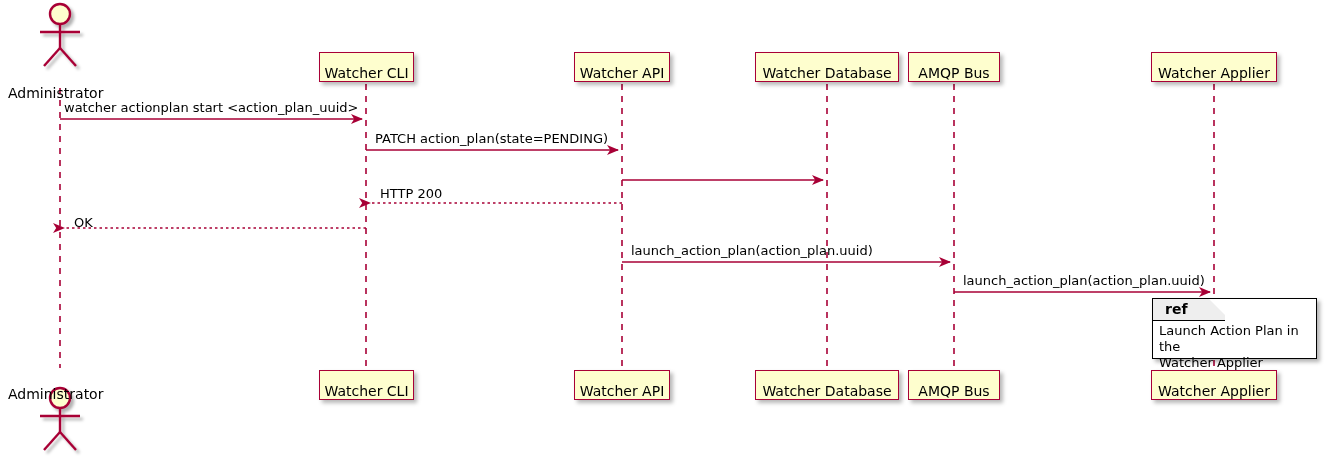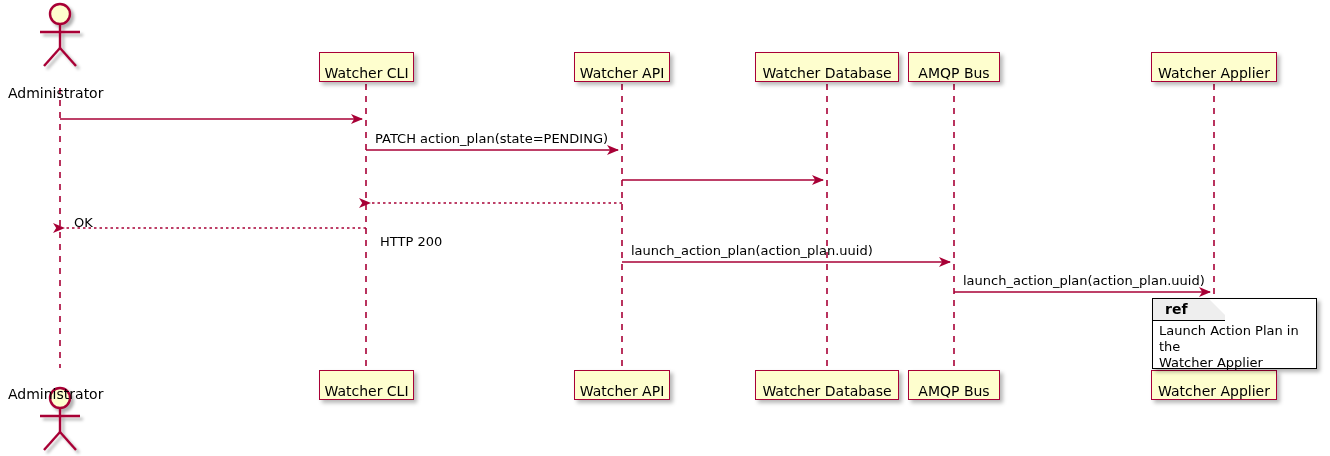--- a/index.html
+++ b/index.html
@@ -183,33 +183,34 @@
   </div>
 
   <div class="pbox" style="left:1151px; top:370px; width:126px; height:30px;">
     <span>Watcher Applier</span>
   </div>
 
   <div class="actor-label" style="left:8px; top:69px;">Administrator</div>
 
   <div class="actor-label" style="left:8px; top:370px;">Administrator</div>
 
+  <div class="msg-label" style="left:64px; top:100px;">watcher actionplan start &lt;action_plan_uuid&gt;</div>
 
   <div class="msg-label" style="left:375px; top:131px;">PATCH action_plan(state=PENDING)</div>
 
 
-  <div class="msg-label" style="left:380px; top:186px;margin-top:48px;">HTTP 200</div>
+  <div class="msg-label" style="left:380px; top:186px;">HTTP 200</div>
 
   <div class="msg-label" style="left:74px; top:215px;">OK</div>
 
   <div class="msg-label" style="left:631px; top:243px;">launch_action_plan(action_plan.uuid)</div>
 
   <div class="msg-label" style="left:963px; top:273px;">launch_action_plan(action_plan.uuid)</div>
 
-  <div class="refbox" style="left:1152px; top:298px; width:165px; height:71px;">
+  <div class="refbox" style="left:1152px; top:298px; width:165px; height:61px;">
     <div class="ref-tab"></div>
     <div class="ref-tab-text">ref</div>
     <div class="ref-body">
       <div>Launch Action Plan in the</div>
       <div>Watcher Applier</div>
     </div>
   </div>
 
 </div>
 

